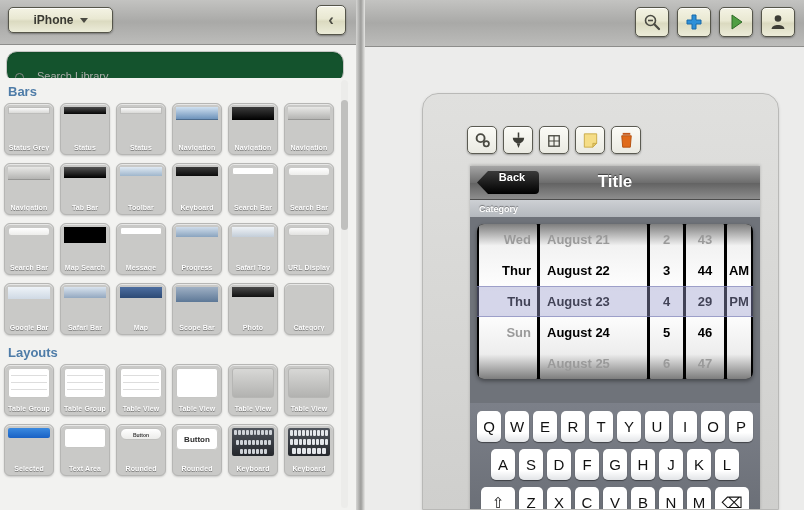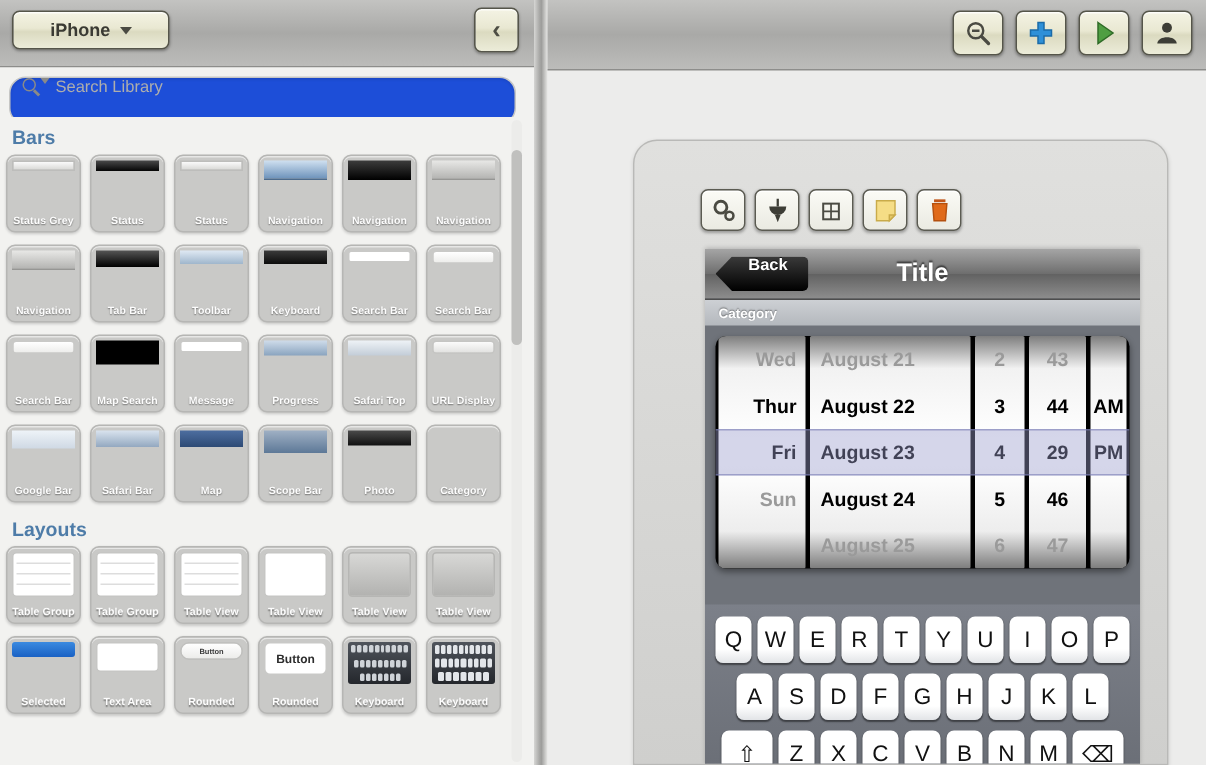--- a/index.html
+++ b/index.html
@@ -50,22 +50,22 @@
     cursor: pointer;
   }
 
   #search-row {
     position: absolute; left: 0; top: 45px; width: 356px; height: 33px;
     background: #f2f2f0;
   }
   #search-field {
     position: absolute; left: 6px; top: 6px;
     width: 338px; height: 32px;
-    background: #1d4ed8; border: 1px solid #c6c6c4; border-radius: 11px;
-    display: flex; align-items: flex-start; gap: 4px;
+    background: #14532d; border: 1px solid #c6c6c4; border-radius: 11px;
+    display: flex; align-items: flex-end; gap: 4px;
     padding: 0 8px;
     box-shadow: inset 0 1px 2px rgba(0,0,0,.10);
     cursor: text;
   }
   #search-field .mag {
     position: relative; width: 9px; height: 9px; flex: 0 0 auto;
     border: 1.6px solid #8a8a88; border-radius: 50%;
   }
   #search-field .mag::after {
     content:""; position:absolute; right:-4px; bottom:-3px;
@@ -691,21 +691,21 @@
 
         <div id="category-bar">
           <span>Category</span>
         </div>
 
         <div id="date-picker">
           <div id="picker-cols">
               <div class="pcol c-day">
                 <div class="prow faded">Wed</div>
                 <div class="prow">Thur</div>
-                <div class="prow">Fri</div>
+                <div class="prow">Thu</div>
                 <div class="prow faded">Sun</div>
               </div>
               <div class="pcol c-date">
                 <div class="prow faded">August 21</div>
                 <div class="prow">August 22</div>
                 <div class="prow">August 23</div>
                 <div class="prow">August 24</div>
                 <div class="prow faded">August 25</div>
               </div>
               <div class="pcol c-hr">

